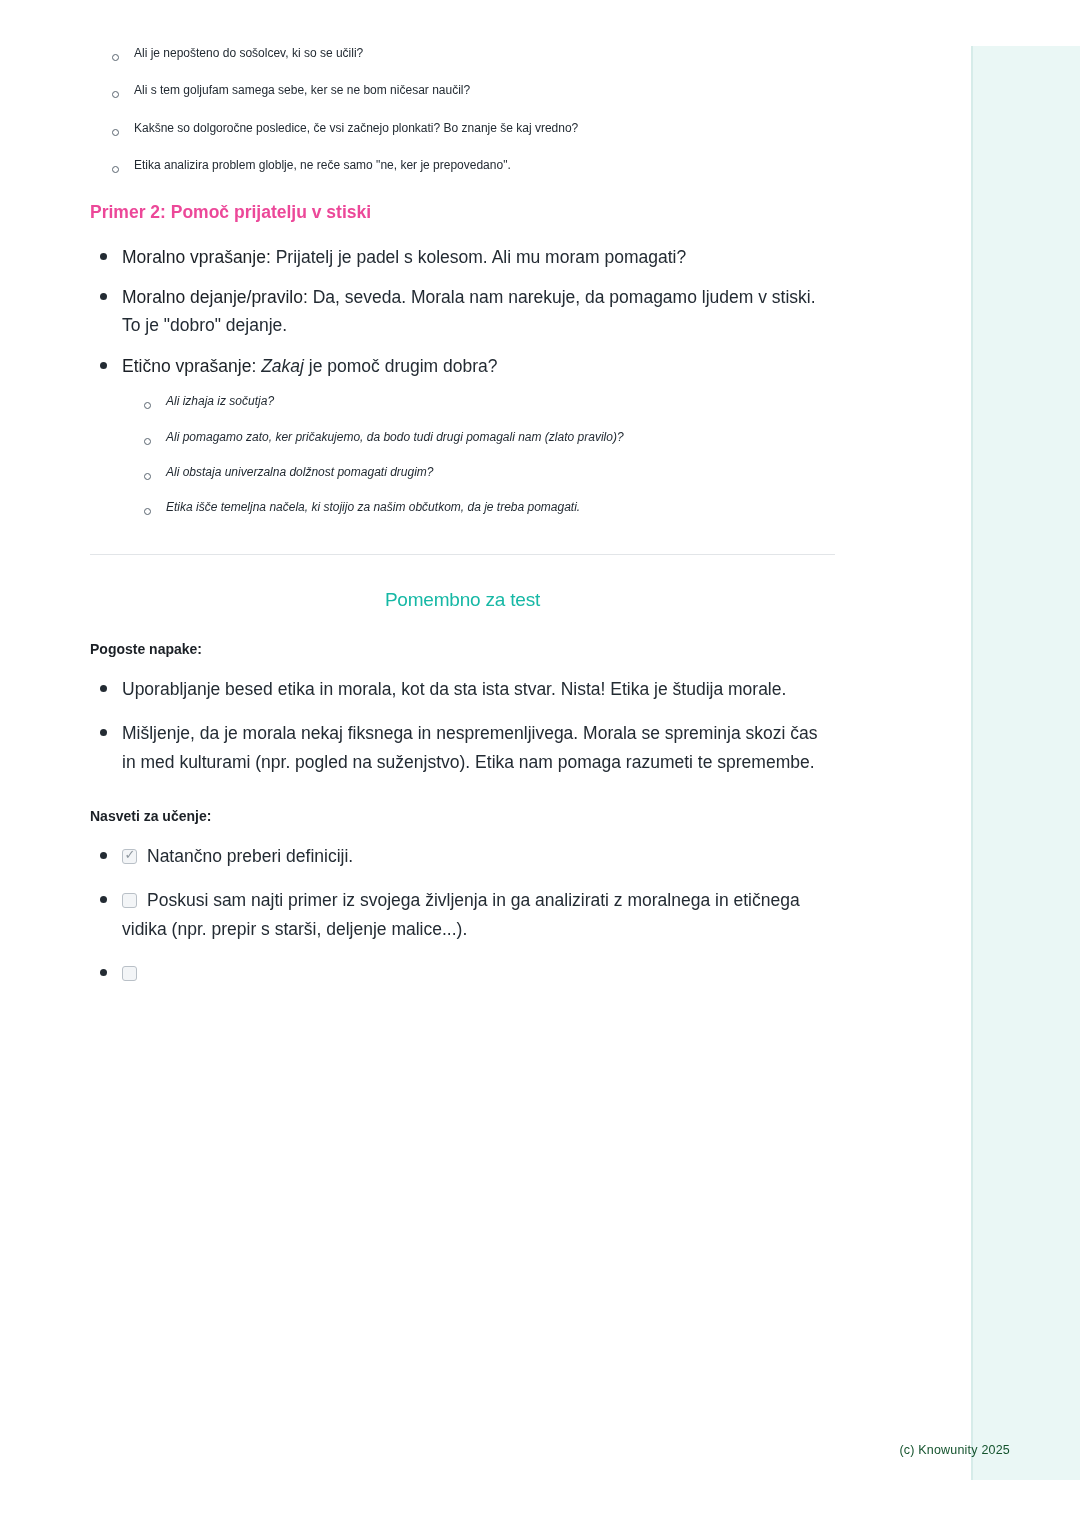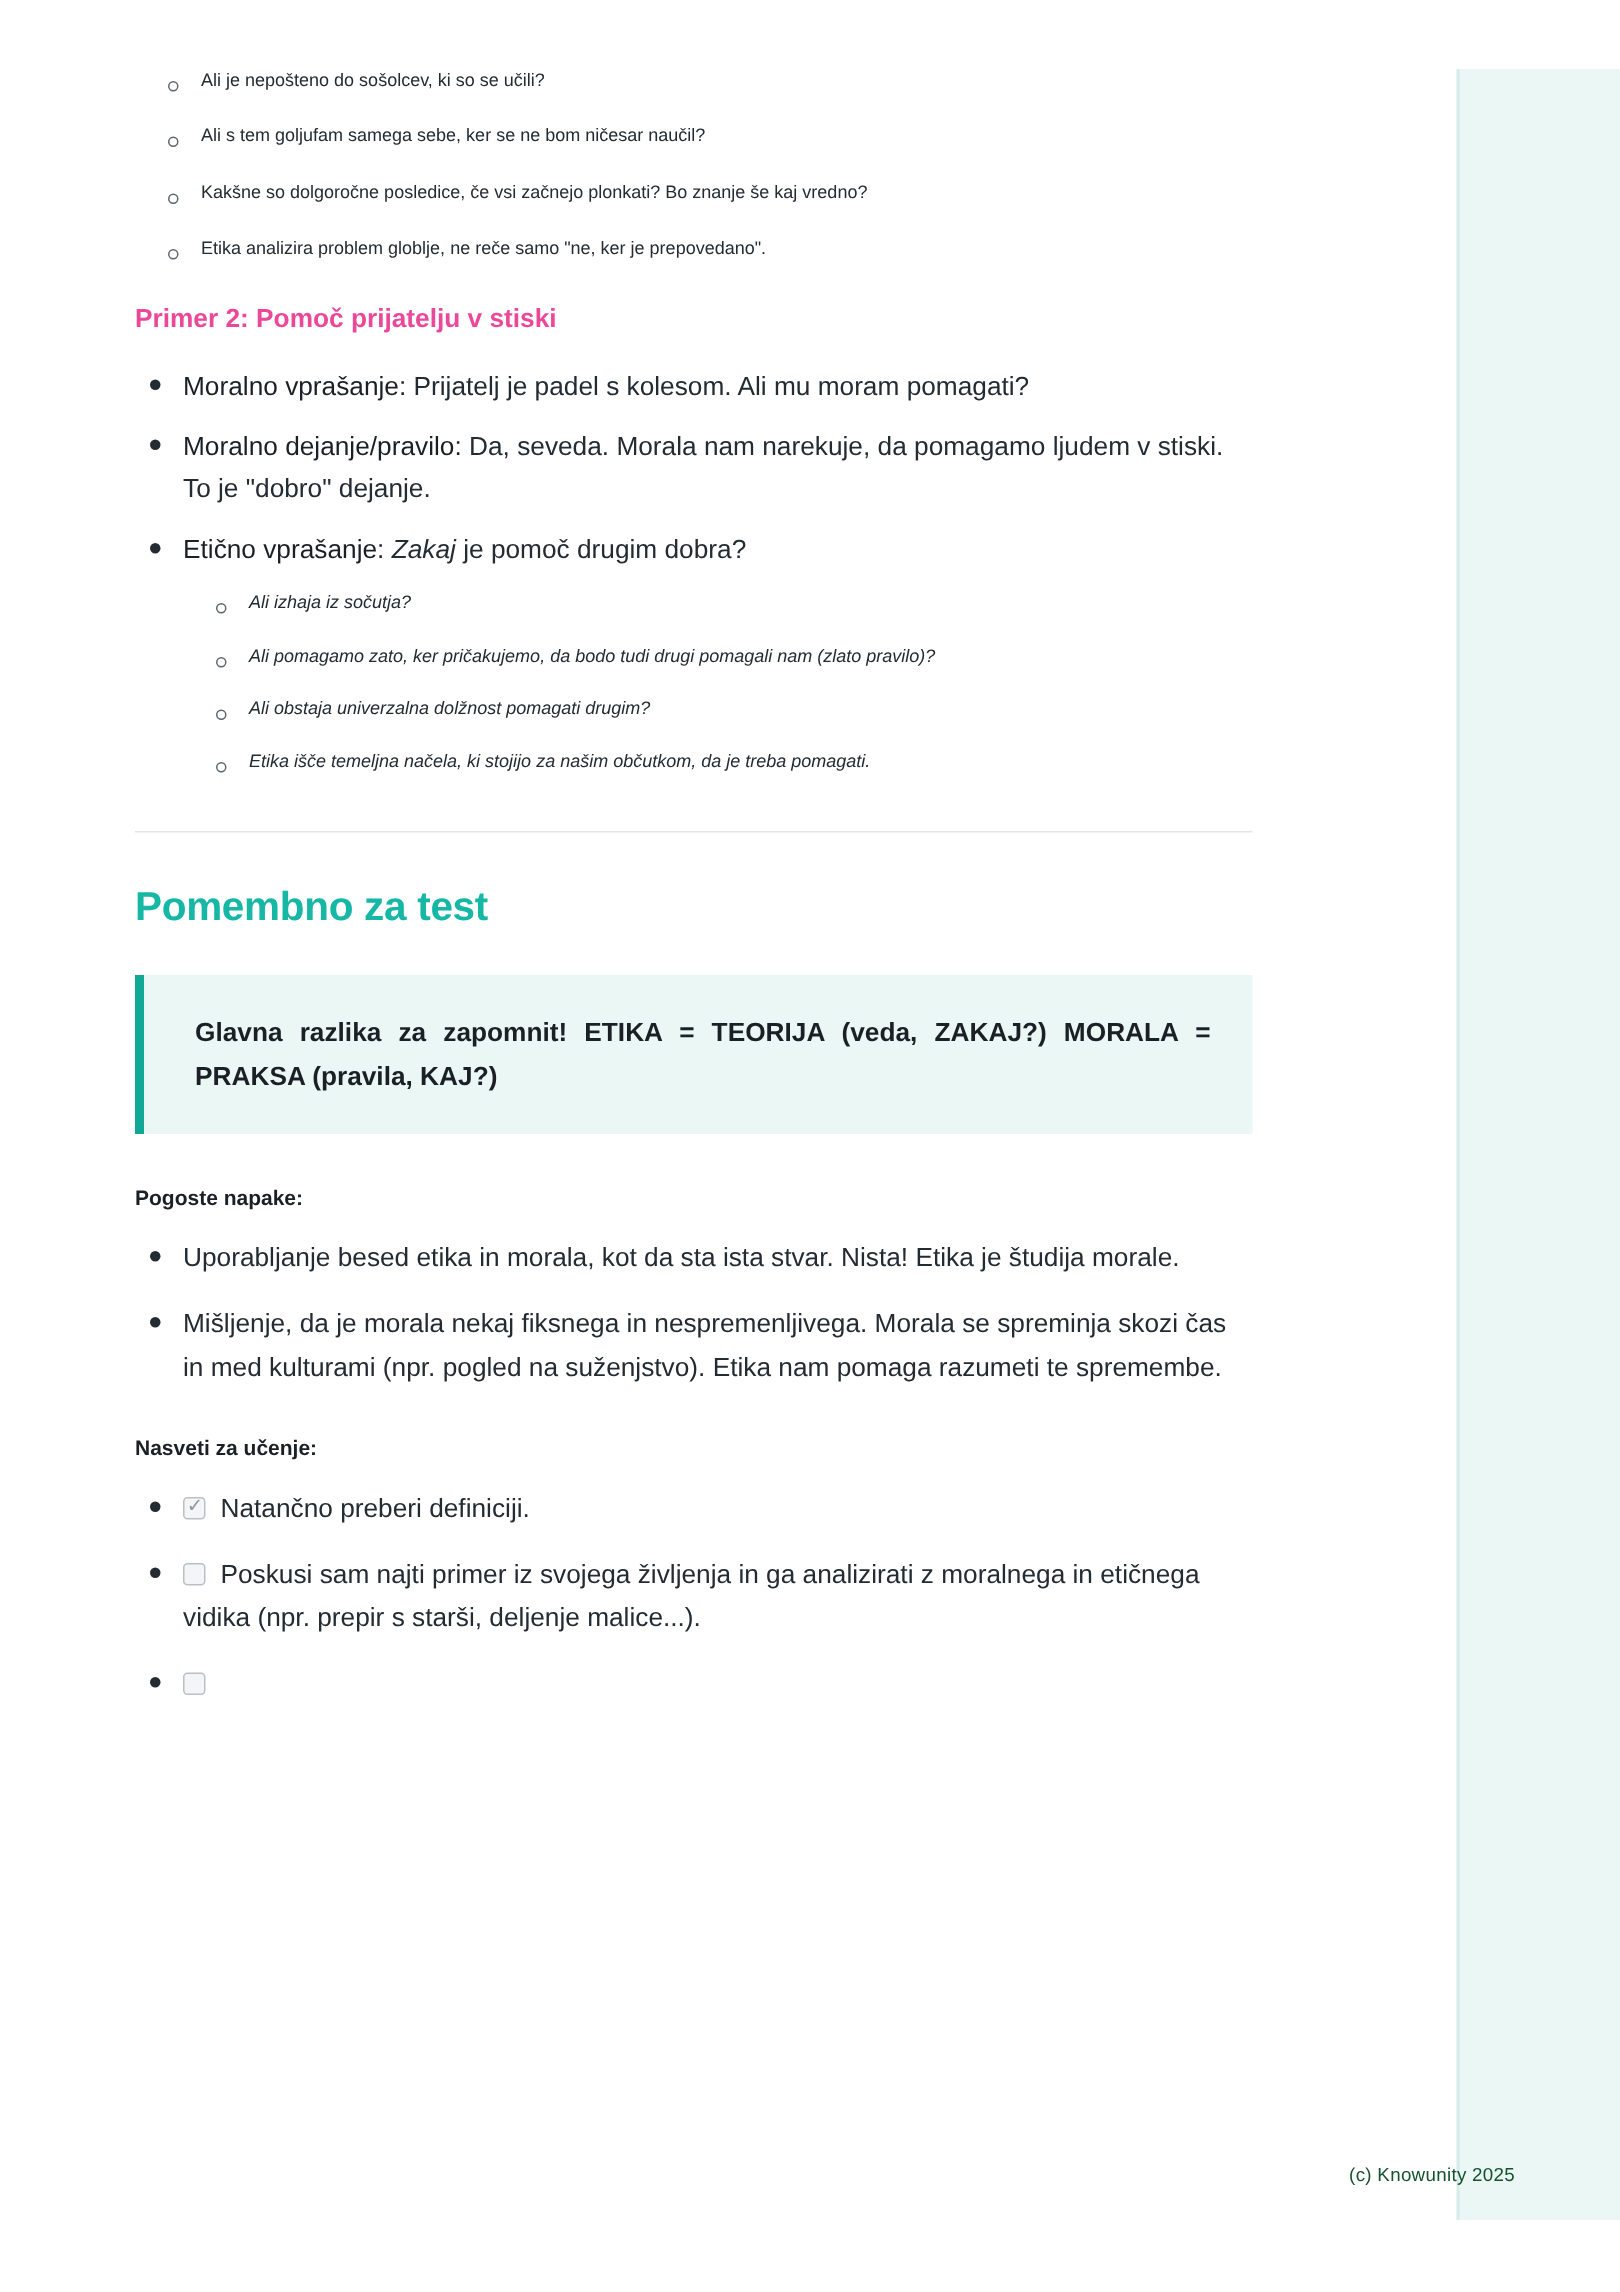--- a/index.html
+++ b/index.html
@@ -101,25 +101,26 @@
   b.lead { font-weight: normal; color: #1b2026; }
   i.em { font-style: italic; }
 
   hr.divider {
     border: none;
     border-top: 1px solid #e2e5e8;
     margin: 36px 0 34px 0;
   }
 
   h2.big-head {
-    font-size: 27px;
-    font-weight: bold;
+    font-size: 19px;
+    font-weight: normal;
     color: #16b8a5;
     margin: 0 0 30px 0;
     letter-spacing: -0.2px;
+    text-align: center;
   }
 
   .callout {
     background: #eaf7f5;
     border-left: 6px solid #12a896;
     padding: 24px 28px 24px 34px;
     margin: 0 0 34px 0;
     font-size: 17.5px;
     font-weight: bold;
     line-height: 1.66;
@@ -235,21 +236,20 @@
             <span>Etika išče temeljna načela, ki stojijo za našim občutkom, da je treba pomagati.</span>
           </li>
         </ul>
       </li>
     </ul>
 
     <hr class="divider">
 
     <h2 class="big-head">Pomembno za test</h2>
 
-    <div class="callout">Glavna razlika za zapomnit! ETIKA = TEORIJA (veda, ZAKAJ?) MORALA = PRAKSA (pravila, KAJ?)</div>
 
     <h4 class="sub-head">Pogoste napake:</h4>
 
     <ul>
       <li class="main">
         <span>Uporabljanje besed etika in morala, kot da sta ista stvar. Nista! Etika je študija morale.</span>
       </li>
       <li class="main">
         <span>Mišljenje, da je morala nekaj fiksnega in nespremenljivega. Morala se spreminja skozi čas in med kulturami (npr. pogled na suženjstvo). Etika nam pomaga razumeti te spremembe.</span>
       </li>

